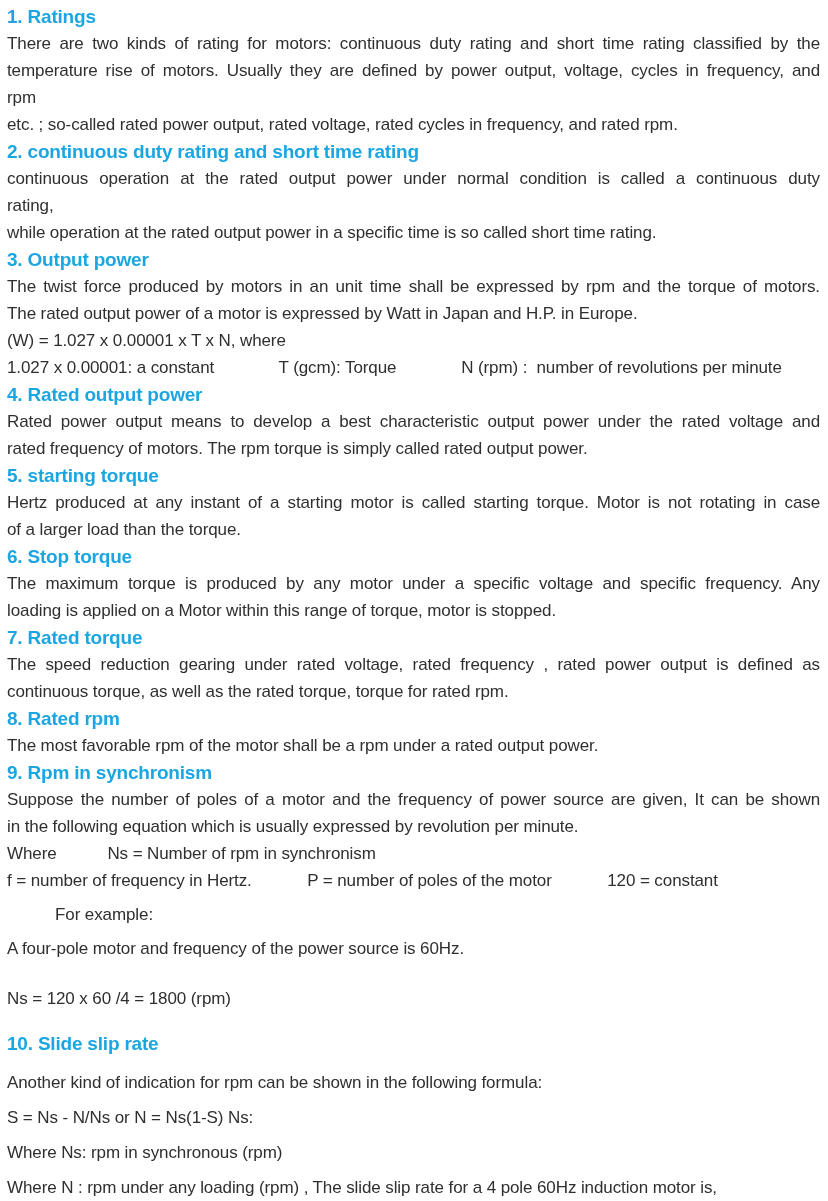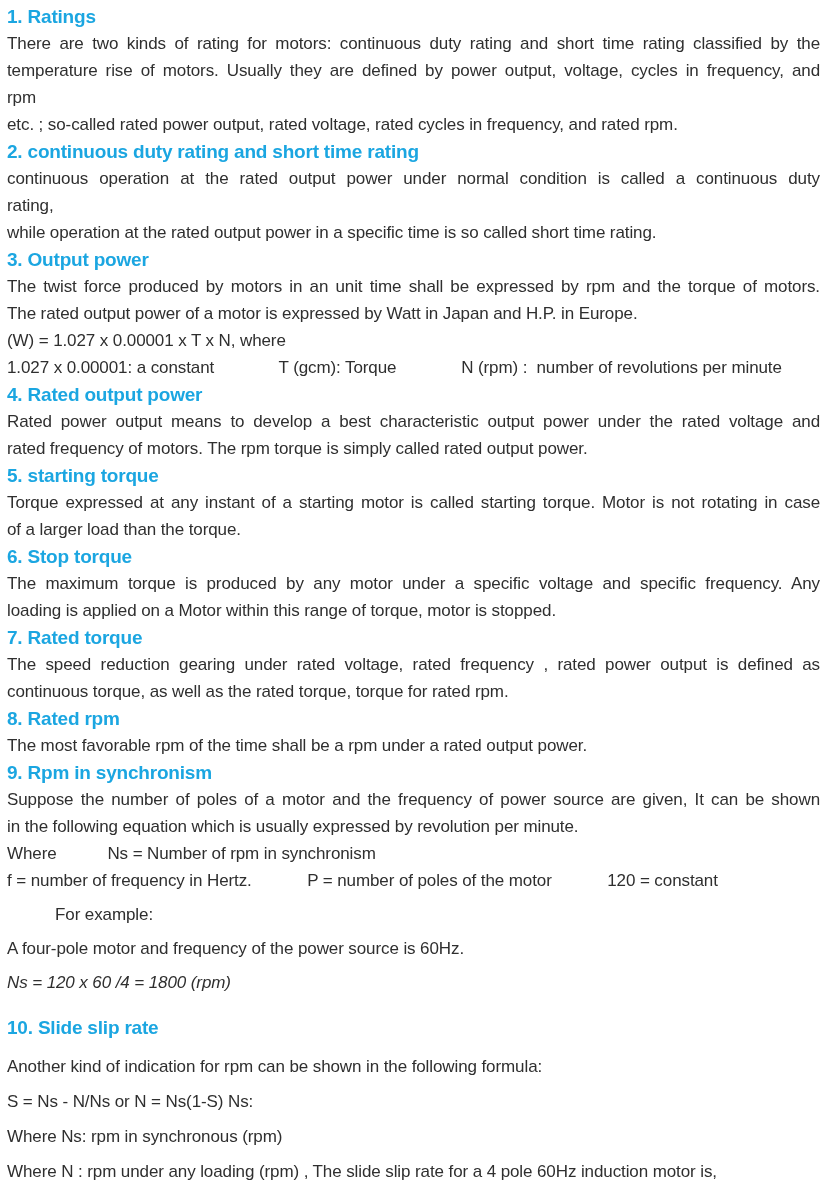--- a/index.html
+++ b/index.html
@@ -33,37 +33,37 @@
       <p class="ln">while operation at the rated output power in a specific time is so called short time rating.</p>
       <h2 class="sec">3. Output power</h2>
       <p class="ln j">The twist force produced by motors in an unit time shall be expressed by rpm and the torque of motors.</p>
       <p class="ln">The rated output power of a motor is expressed by Watt in Japan and H.P. in Europe.</p>
       <p class="ln">(W) = 1.027 x 0.00001 x T x N, where</p>
       <p class="ln">1.027 x 0.00001: a constant              T (gcm): Torque              N (rpm) :  number of revolutions per minute</p>
       <h2 class="sec">4. Rated output power</h2>
       <p class="ln j">Rated power output means to develop a best characteristic output power under the rated voltage and</p>
       <p class="ln">rated frequency of motors. The rpm torque is simply called rated output power.</p>
       <h2 class="sec">5. starting torque</h2>
-      <p class="ln j">Torque expressed at any instant of a starting motor is called starting torque. Motor is not rotating in case</p>
+      <p class="ln j">Hertz produced at any instant of a starting motor is called starting torque. Motor is not rotating in case</p>
       <p class="ln">of a larger load than the torque.</p>
       <h2 class="sec">6. Stop torque</h2>
       <p class="ln j">The maximum torque is produced by any motor under a specific voltage and specific frequency. Any</p>
       <p class="ln">loading is applied on a Motor within this range of torque, motor is stopped.</p>
       <h2 class="sec">7. Rated torque</h2>
       <p class="ln j">The speed reduction gearing under rated voltage, rated frequency , rated power output is defined as</p>
       <p class="ln">continuous torque, as well as the rated torque, torque for rated rpm.</p>
       <h2 class="sec">8. Rated rpm</h2>
-      <p class="ln">The most favorable rpm of the time shall be a rpm under a rated output power.</p>
+      <p class="ln">The most favorable rpm of the motor shall be a rpm under a rated output power.</p>
       <h2 class="sec">9. Rpm in synchronism</h2>
       <p class="ln j">Suppose the number of poles of a motor and the frequency of power source are given, It can be shown</p>
       <p class="ln">in the following equation which is usually expressed by revolution per minute.</p>
       <p class="ln">Where           Ns = Number of rpm in synchronism</p>
       <p class="ln">f = number of frequency in Hertz.            P = number of poles of the motor            120 = constant</p>
       <p class="ln" style="margin-top: 7px; margin-left: 48px;">For example:</p>
       <p class="ln" style="margin-top: 7px;">A four-pole motor and frequency of the power source is 60Hz.</p>
-      <p class="ln" style="margin-top: 7px; font-style: italic;">Ns = 120 x 60 /4 = 1800 (rpm)</p>
+      <p class="ln" style="margin-top: 23px;">Ns = 120 x 60 /4 = 1800 (rpm)</p>
       <h2 class="sec" style="margin-top: 18px;">10. Slide slip rate</h2>
       <p class="ln" style="margin-top: 12px;">Another kind of indication for rpm can be shown in the following formula:</p>
       <p class="ln" style="margin-top: 8px;">S = Ns - N/Ns or N = Ns(1-S) Ns:</p>
       <p class="ln" style="margin-top: 8px;">Where Ns: rpm in synchronous (rpm)</p>
       <p class="ln" style="margin-top: 8px;">Where N : rpm under any loading (rpm) , The slide slip rate for a 4 pole 60Hz induction motor is,</p>
     </div>
 </main>
 
 </body></html>

